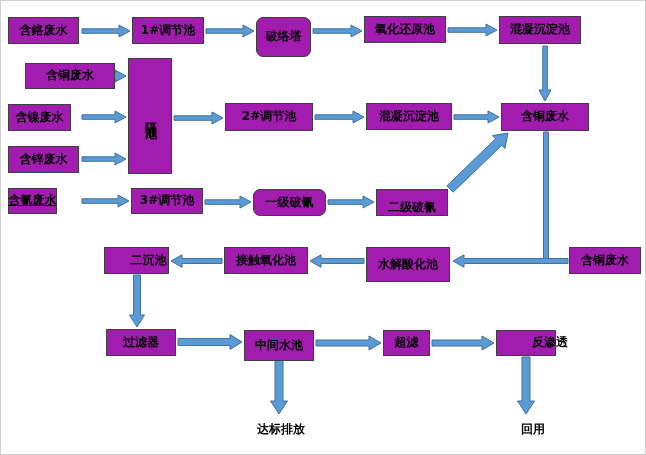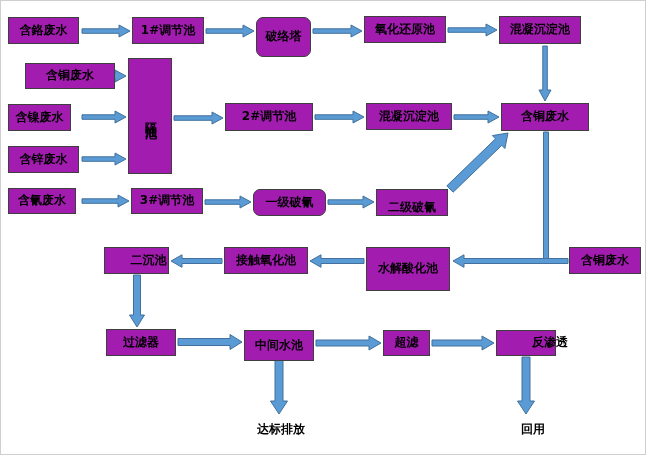--- a/index.html
+++ b/index.html
@@ -104,39 +104,39 @@
       </div>
       <div class="node" style="left: 365px; top: 102px; width: 86px; height: 27px;">
         <span>混凝沉淀池</span>
       </div>
       <div class="node" style="left: 500px; top: 102px; width: 88px; height: 28px;">
         <span>含铜废水</span>
       </div>
       <div class="node" style="left: 7px; top: 145px; width: 71px; height: 27px;">
         <span>含锌废水</span>
       </div>
-      <div class="node" style="left: 7px; top: 187px; width: 68px; height: 26px;">
+      <div class="node" style="left: 7px; top: 187px; width: 49px; height: 26px; text-decoration: underline;">
         <span>含氰废水</span>
       </div>
       <div class="node" style="left: 130px; top: 187px; width: 72px; height: 26px;">
         <span>3#调节池</span>
       </div>
       <div class="node" style="left: 252px; top: 188px; width: 73px; height: 27px; border-radius: 7px;">
         <span>一级破氰</span>
       </div>
       <div class="node" style="left: 375px; top: 188px; width: 72px; height: 27px; align-items: flex-end;">
         <span>二级破氰</span>
       </div>
       <div class="node" style="left: 103px; top: 246px; width: 65px; height: 27px; padding-left: 24px;">
         <span>二沉池</span>
       </div>
       <div class="node" style="left: 223px; top: 246px; width: 84px; height: 27px;">
         <span>接触氧化池</span>
       </div>
-      <div class="node" style="left: 365px; top: 246px; width: 84px; height: 44px;">
+      <div class="node" style="left: 365px; top: 246px; width: 84px; height: 35px;">
         <span>水解酸化池</span>
       </div>
       <div class="node" style="left: 568px; top: 246px; width: 72px; height: 27px;">
         <span>含铜废水</span>
       </div>
       <div class="node" style="left: 105px; top: 328px; width: 70px; height: 27px;">
         <span>过滤器</span>
       </div>
       <div class="node" style="left: 243px; top: 329px; width: 70px; height: 31px;">
         <span>中间水池</span>

